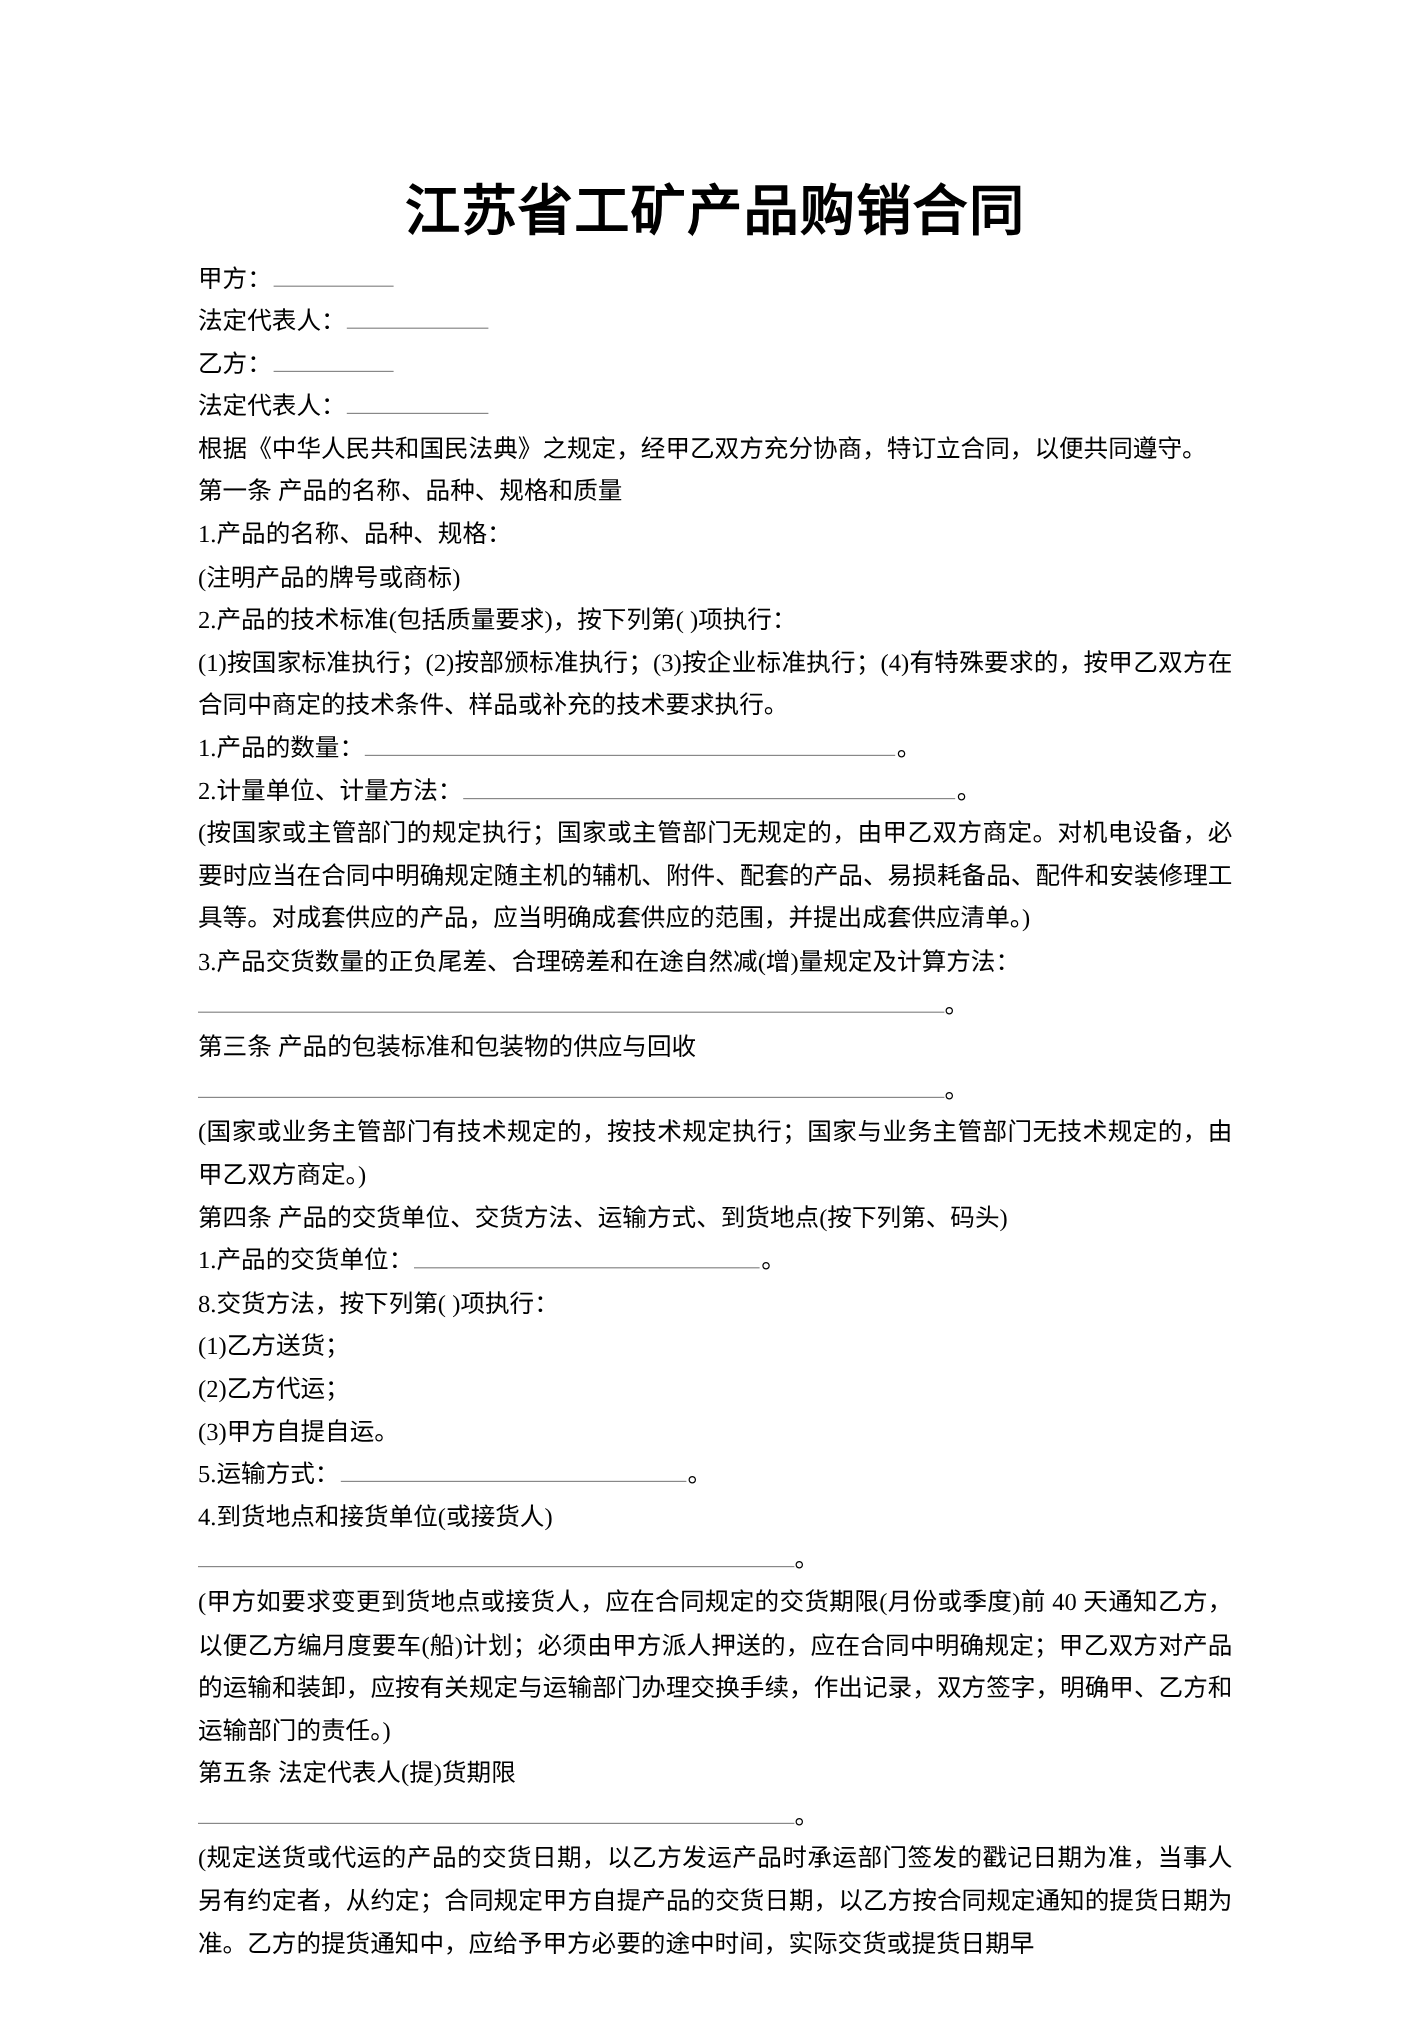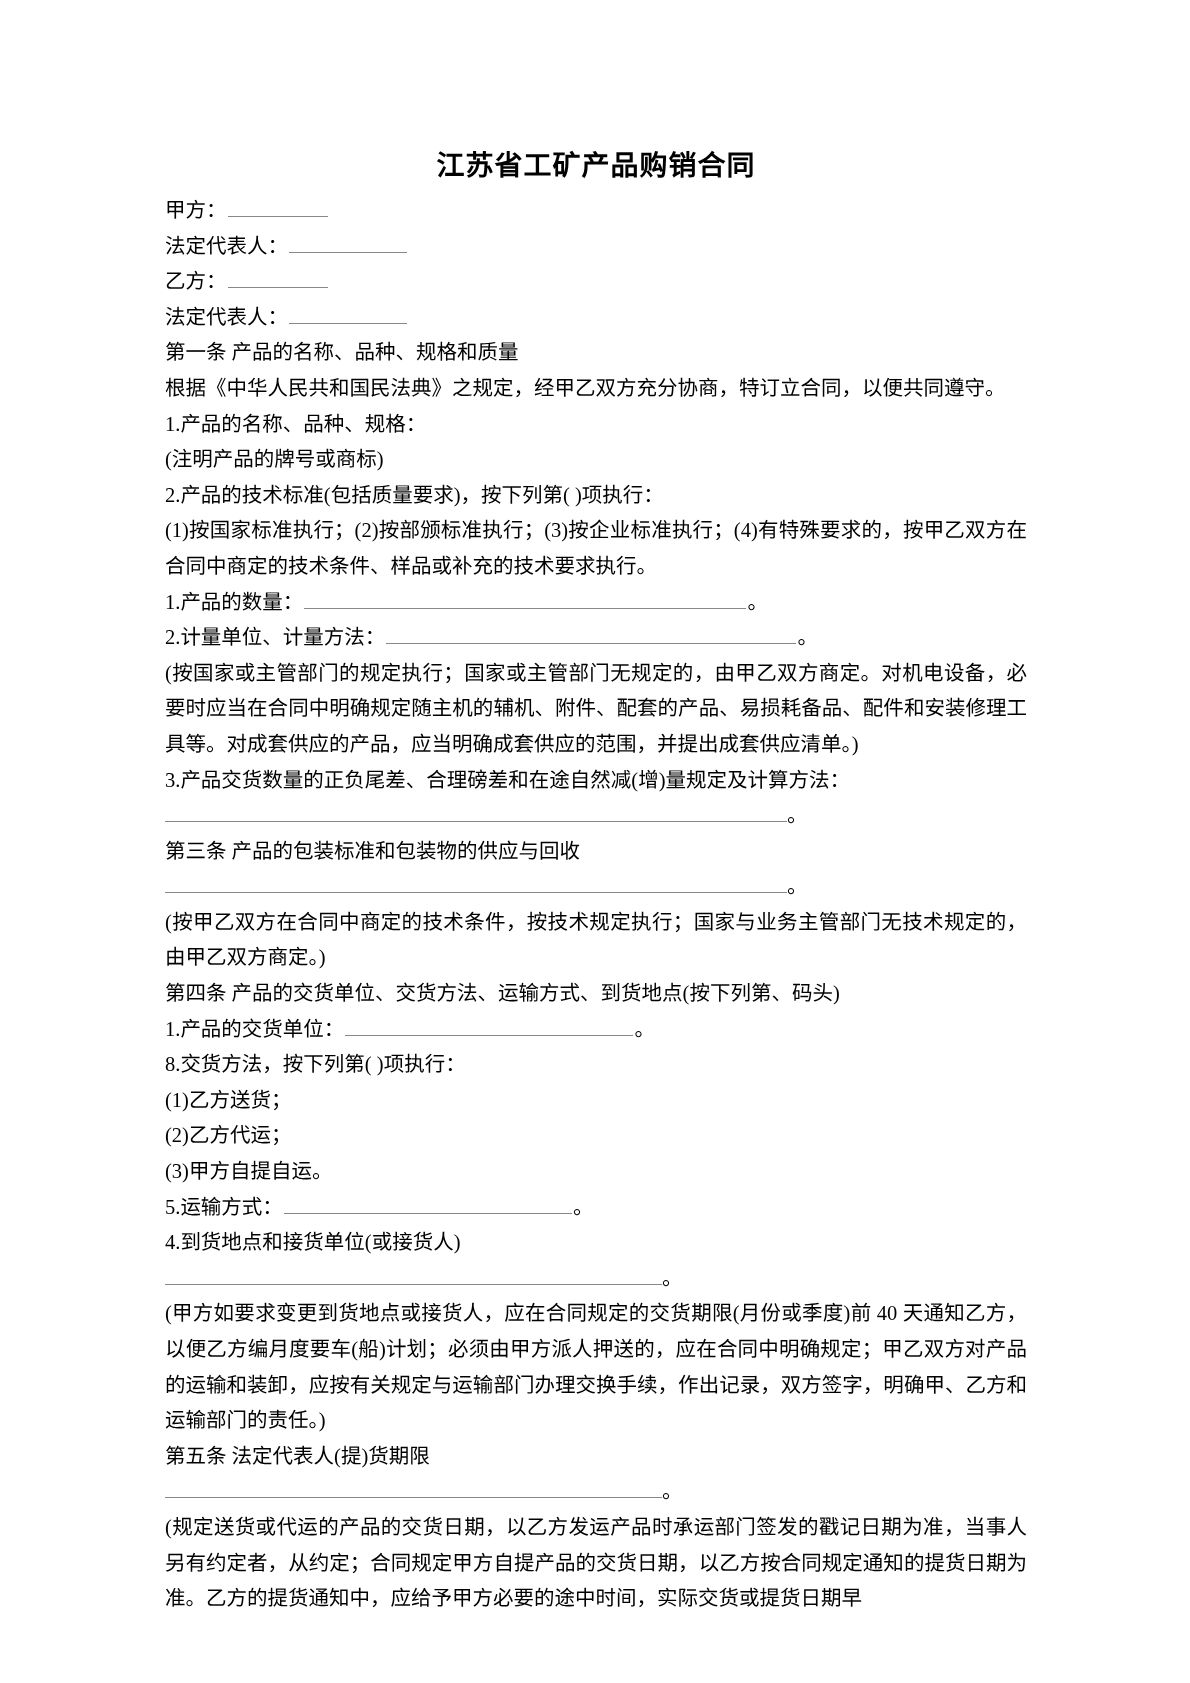--- a/index.html
+++ b/index.html
@@ -20,21 +20,21 @@
     overflow: hidden;
     box-sizing: border-box;
   }
   .doc {
     position: absolute;
     left: 165px;
     top: 0;
     width: 862px;
   }
   .doc-title {
-    font-size: 28px;
+    font-size: 46px;
     font-weight: bold;
     text-align: center;
     letter-spacing: 1px;
     margin: 0;
     padding-top: 148px;
     padding-bottom: 10px;
     line-height: 1.25;
     font-family: "Liberation Sans", "DejaVu Sans", sans-serif;
   }
   .line {
@@ -85,44 +85,44 @@
     <h1 class="doc-title">江苏省工矿产品购销合同</h1>
 
     <p class="line"><span>甲方：</span><span class="blank b-sm"></span></p>
 
     <p class="line"><span>法定代表人：</span><span class="blank b-md"></span></p>
 
     <p class="line"><span>乙方：</span><span class="blank b-sm"></span></p>
 
     <p class="line"><span>法定代表人：</span><span class="blank b-md"></span></p>
 
+    <p class="line">根据《中华人民共和国民法典》之规定，经甲乙双方充分协商，特订立合同，以便共同遵守。</p>
+
     <p class="line">第一条 产品的名称、品种、规格和质量</p>
-
-    <p class="line">根据《中华人民共和国民法典》之规定，经甲乙双方充分协商，特订立合同，以便共同遵守。</p>
     <p class="line">1.产品的名称、品种、规格：</p>
     <p class="line">(注明产品的牌号或商标)</p>
     <p class="line">2.产品的技术标准(包括质量要求)，按下列第( )项执行：</p>
     <p class="line">(1)按国家标准执行；(2)按部颁标准执行；(3)按企业标准执行；(4)有特殊要求的，按甲乙双方在合同中商定的技术条件、样品或补充的技术要求执行。</p>
 
 
     <p class="line"><span>1.产品的数量：</span><span class="blank b-xxl"></span><span class="period">。</span></p>
 
     <p class="line"><span>2.计量单位、计量方法：</span><span class="blank b-xl"></span><span class="period">。</span></p>
 
     <p class="line">(按国家或主管部门的规定执行；国家或主管部门无规定的，由甲乙双方商定。对机电设备，必要时应当在合同中明确规定随主机的辅机、附件、配套的产品、易损耗备品、配件和安装修理工具等。对成套供应的产品，应当明确成套供应的范围，并提出成套供应清单。)</p>
 
     <p class="line">3.产品交货数量的正负尾差、合理磅差和在途自然减(增)量规定及计算方法：</p>
 
     <p class="blank-row"><span class="rule r-full"></span><span class="period">。</span></p>
 
     <p class="line">第三条 产品的包装标准和包装物的供应与回收</p>
 
     <p class="blank-row"><span class="rule r-full"></span><span class="period">。</span></p>
 
-    <p class="line">(按甲乙双方在合同中商定的技术条件，按技术规定执行；国家与业务主管部门无技术规定的，由甲乙双方商定。)</p>
+    <p class="line">(国家或业务主管部门有技术规定的，按技术规定执行；国家与业务主管部门无技术规定的，由甲乙双方商定。)</p>
 
     <p class="line">第四条 产品的交货单位、交货方法、运输方式、到货地点(按下列第、码头)</p>
 
     <p class="line"><span>1.产品的交货单位：</span><span class="blank b-lg"></span><span class="period">。</span></p>
 
     <p class="line">8.交货方法，按下列第( )项执行：</p>
     <p class="line">(1)乙方送货；</p>
     <p class="line">(2)乙方代运；</p>
     <p class="line">(3)甲方自提自运。</p>
 

